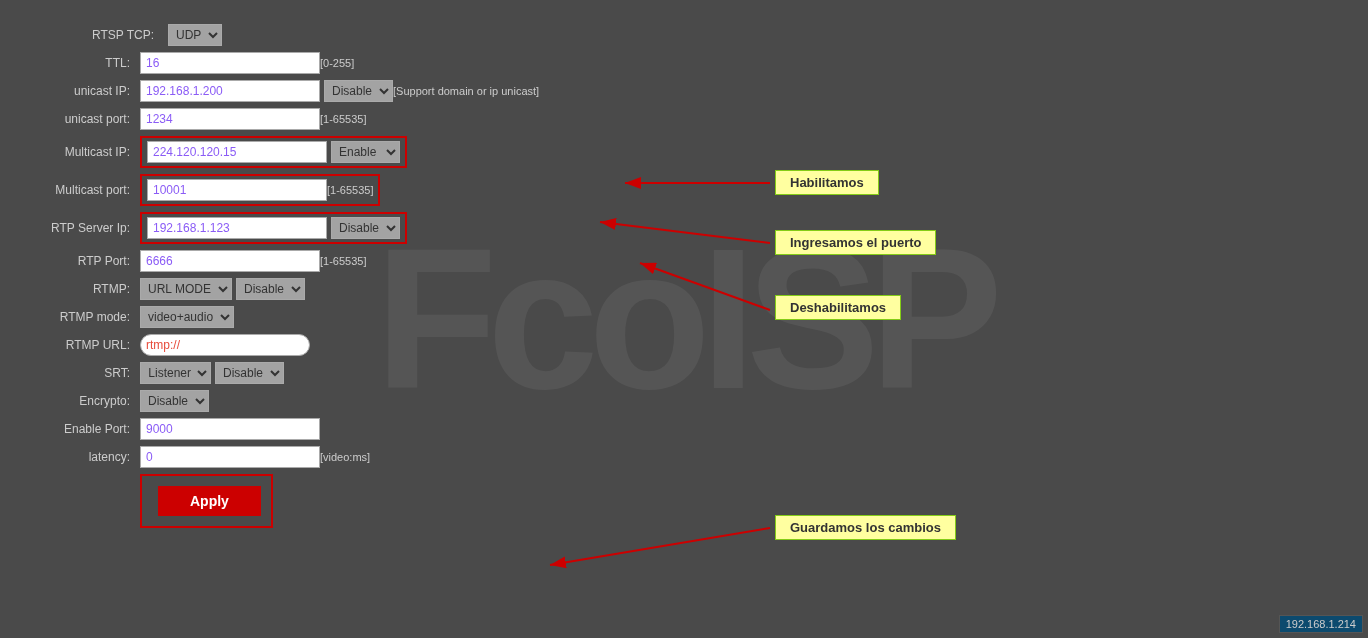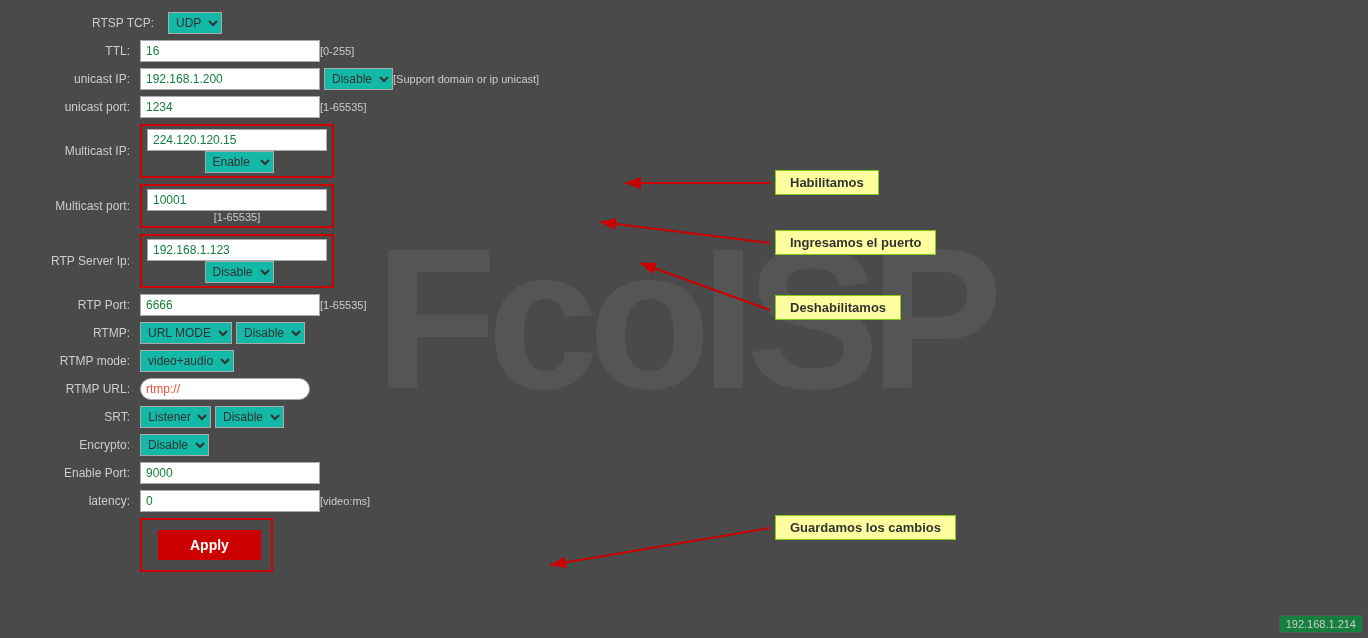--- a/index.html
+++ b/index.html
@@ -64,49 +64,48 @@
       color: #ccc;
       font-size: 12px;
       white-space: nowrap;
     }
 
     .form-input {
       background: #fff;
       border: 1px solid #aaa;
       padding: 2px 5px;
       font-size: 12px;
-      color: #15803d;
+      color: #8b5cf6;
       height: 22px;
     }
 
     .form-input-wide {
       width: 180px;
     }
 
     .form-select {
-      background: #14b8a6;
+      background: #a3a3a3;
       border: 1px solid #aaa;
       padding: 1px 3px;
       font-size: 12px;
       color: #333;
       height: 22px;
       margin-left: 4px;
     }
 
     .form-hint {
       color: #ccc;
       font-size: 11px;
     }
 
     .highlighted-row {
       border: 2px solid #c00;
       padding: 3px 5px;
       display: inline-flex;
       align-items: center;
-      flex-direction: column;
     }
 
     .annotation-box {
       position: absolute;
       background: #ffffa0;
       border: 1px solid #84cc16;
       padding: 4px 14px;
       font-size: 13px;
       font-weight: bold;
       color: #333;
@@ -127,21 +126,21 @@
     .apply-btn-wrapper {
       border: 2px solid #c00;
       display: inline-block;
       padding: 10px;
     }
 
     .ip-badge {
       position: absolute;
       bottom: 5px;
       right: 5px;
-      background: #15803d;
+      background: #0c4a6e;
       color: #ccc;
       font-size: 11px;
       padding: 2px 6px;
       border: 1px solid #555;
     }
 
     .rtmp-url-input {
       width: 170px;
       color: #e74c3c;
     }
@@ -172,21 +171,21 @@
   <line x1="770" y1="243" x2="600" y2="222" stroke="#cc0000" stroke-width="2" marker-end="url(#arrowhead)"></line>
 
   <line x1="770" y1="310" x2="640" y2="263" stroke="#cc0000" stroke-width="2" marker-end="url(#arrowhead)"></line>
 
   <line x1="770" y1="528" x2="550" y2="565" stroke="#cc0000" stroke-width="2" marker-end="url(#arrowhead)"></line>
 </svg>
 
 <div class="main-container">
   <div class="form-area">
 
-    <div class="form-row" style="margin-top:2px;padding-left:44px;">
+    <div class="form-row" style="margin-top:14px;padding-left:44px;">
       <span class="form-label">RTSP TCP:</span>
       <select class="form-select">
         <option>UDP</option>
       </select>
     </div>
 
     <div class="form-row">
       <span class="form-label">TTL:</span>
       <input type="text" class="form-input form-input-wide" value="16" style="">
       <span class="form-hint">[0-255]</span>

